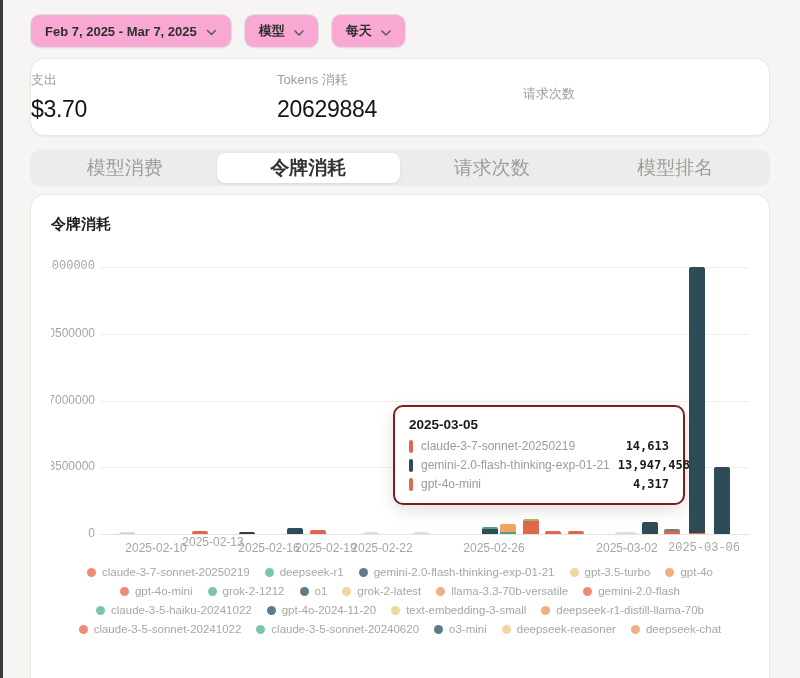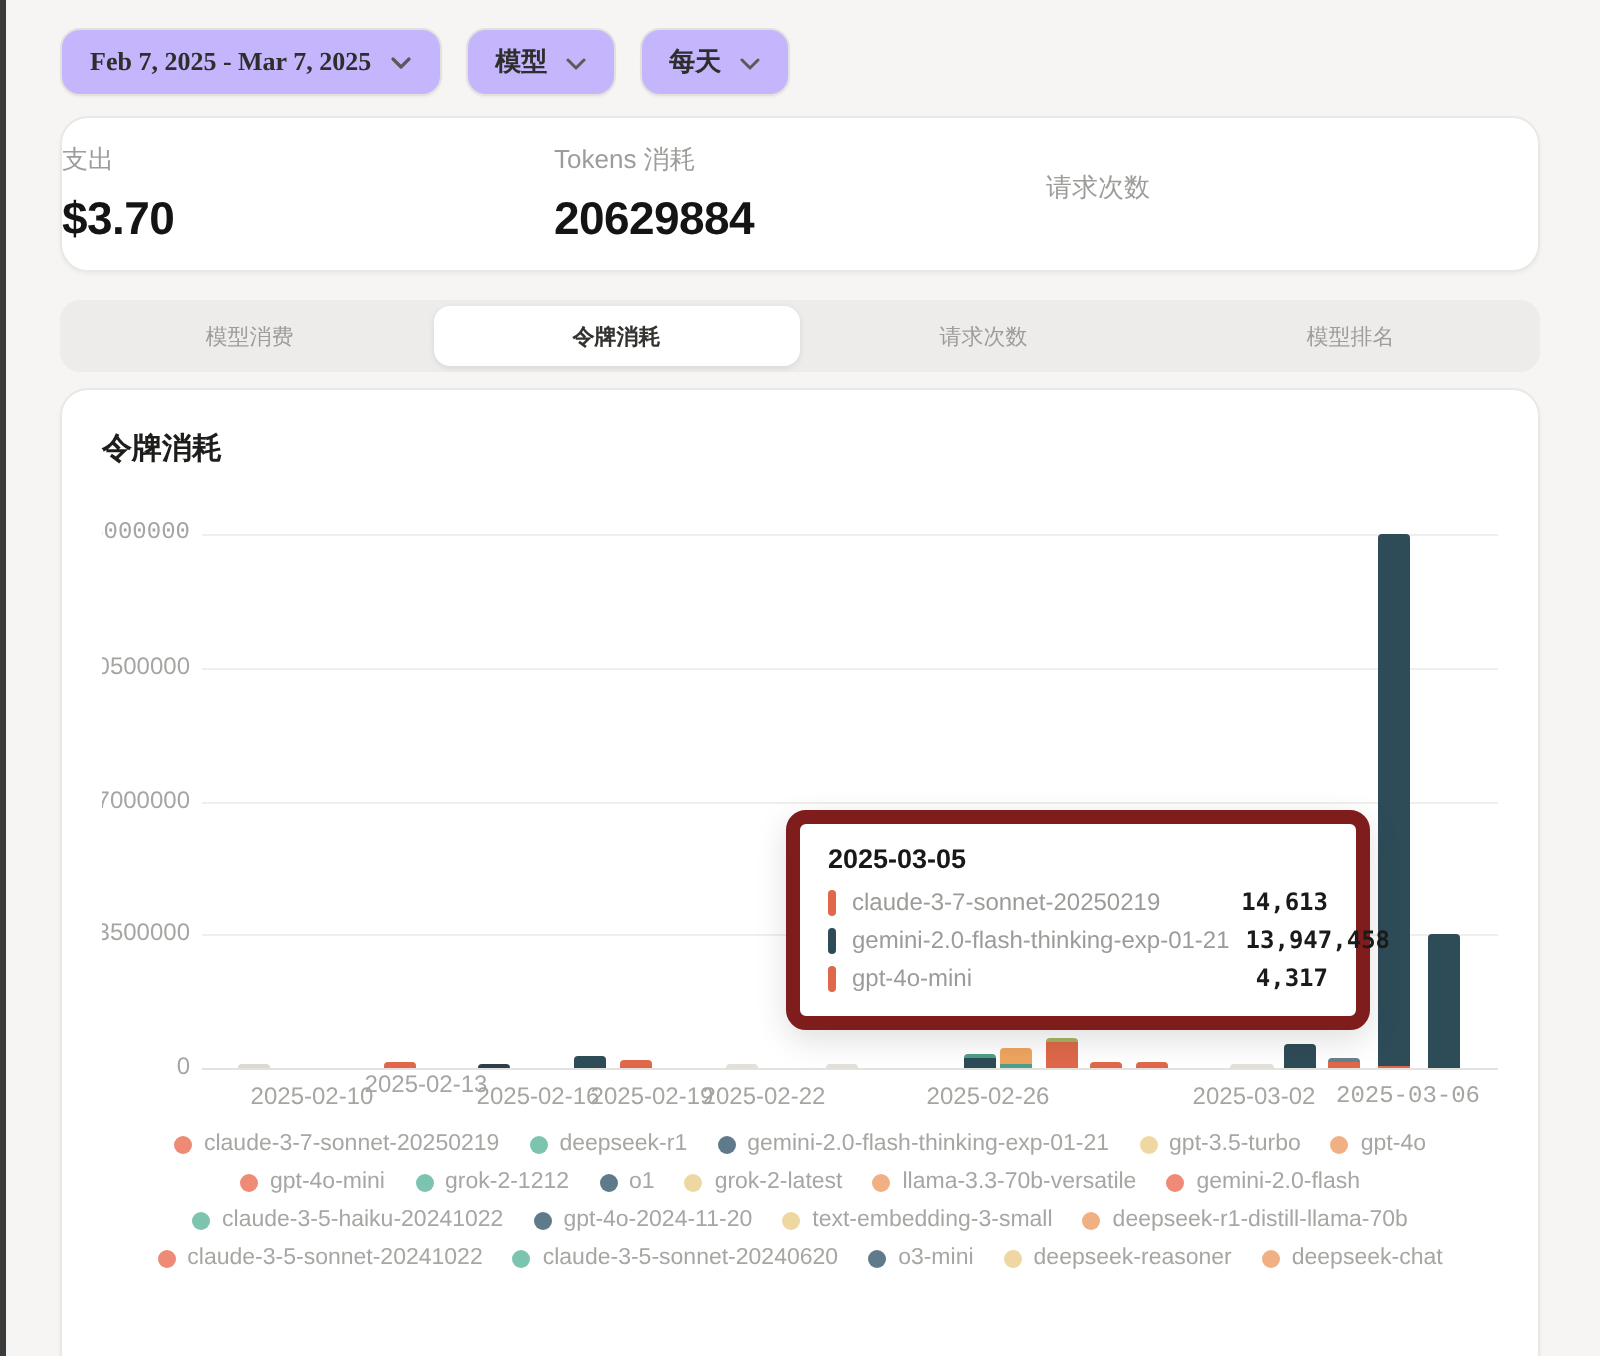--- a/index.html
+++ b/index.html
@@ -6,46 +6,46 @@
   html,body { background:#e9e8e6; }
   .screen {
     position: relative; width: 800px; height: 678px; overflow: hidden;
     background: #f6f5f3; font-family: "Liberation Sans", sans-serif;
   }
   .left-strip { position:absolute; left:0; top:0; width:3px; height:100%; background:#3b3b3b; }
 
   
   .toolbar { position:absolute; top:14px; left:30px; display:flex; gap:12px; }
   .pill {
-    display:inline-flex; align-items:center; gap:9px; background:#c4b5fd;
+    display:inline-flex; align-items:center; gap:9px; background:#f9a8d4;
     border:1px solid #e2e1de; border-radius:10px; height:34px; padding:0 14px;
     font-size:13px; color:#2e2e2c; font-weight:600; cursor:pointer;
-    box-shadow:0 1px 1px rgba(0,0,0,.03); font-family:Liberation Serif, serif;
+    box-shadow:0 1px 1px rgba(0,0,0,.03); font-family:Liberation Sans, sans-serif;
   }
   .chev { display:inline-block; }
 
   
   .stats-card {
     position:absolute; top:58px; left:30px; width:740px; height:78px;
     background:#fff; border:1px solid #e9e8e5; border-radius:14px;
     box-shadow:0 1px 2px rgba(0,0,0,.05);
     display:flex; align-items:center;
   }
   .stat { flex:1; text-align:left; }
   .stat-label { font-size:13px; color:#9c9c99; margin-bottom:7px; }
-  .stat-value { font-size:23px; font-weight:700; color:#141414; letter-spacing:-.3px; }
+  .stat-value { font-size:23px; font-weight:400; color:#141414; letter-spacing:-.3px; }
 
   
   .tabs {
     position:absolute; top:150px; left:30px; width:740px; height:36px;
     background:#edecea; border-radius:10px; display:flex; padding:3px;
   }
   .tab {
     flex:1; display:flex; align-items:center; justify-content:center;
-    font-size:11px; color:#9d9d9a; border-radius:8px; cursor:pointer;
+    font-size:19px; color:#9d9d9a; border-radius:8px; cursor:pointer;
     background:transparent; border:none; font-family:Liberation Serif, serif;
   }
   .tab.active { background:#fff; color:#333330; font-weight:600; box-shadow:0 1px 3px rgba(0,0,0,.09); }
 
   
   .chart-card {
     position:absolute; top:194px; left:30px; width:740px; height:520px;
     background:#fff; border:1px solid #e9e8e5; border-radius:14px;
     box-shadow:0 1px 2px rgba(0,0,0,.05); padding:20px;
   }
@@ -66,21 +66,21 @@
 
   
   .legend { margin-top:11px; }
   .legend-row { display:flex; justify-content:center; gap:15px; margin-bottom:7px; }
   .legend-item { display:flex; align-items:center; gap:6px; font-size:11.5px; color:#a6a6a3; white-space:nowrap; cursor:pointer; }
   .legend-dot { width:9px; height:9px; border-radius:50%; flex:none; }
 
   
   .tooltip {
     position:absolute; left:393px; top:405px; width:292px; z-index:5;
-    background:#fff; border:7px solid #7f1d1d; border-radius:10px;
+    background:#fff; border:2px solid #7f1d1d; border-radius:10px;
     box-shadow:0 5px 16px rgba(0,0,0,.13); padding:10px 14px 12px;
   }
   .tt-title { font-size:13.5px; font-weight:700; color:#181818; margin-bottom:7px; }
   .tt-row { display:flex; align-items:center; margin-top:5px; }
   .tt-mark { width:4px; height:13px; border-radius:2px; margin-right:8px; flex:none; }
   .tt-name { font-size:12px; color:#9b9b98; white-space:nowrap; }
   .tt-val { margin-left:auto; padding-left:8px; font-family:"DejaVu Sans Mono", monospace; font-size:12px; font-weight:700; color:#1a1a1a; }
 </style>
 </head>
 <body>

